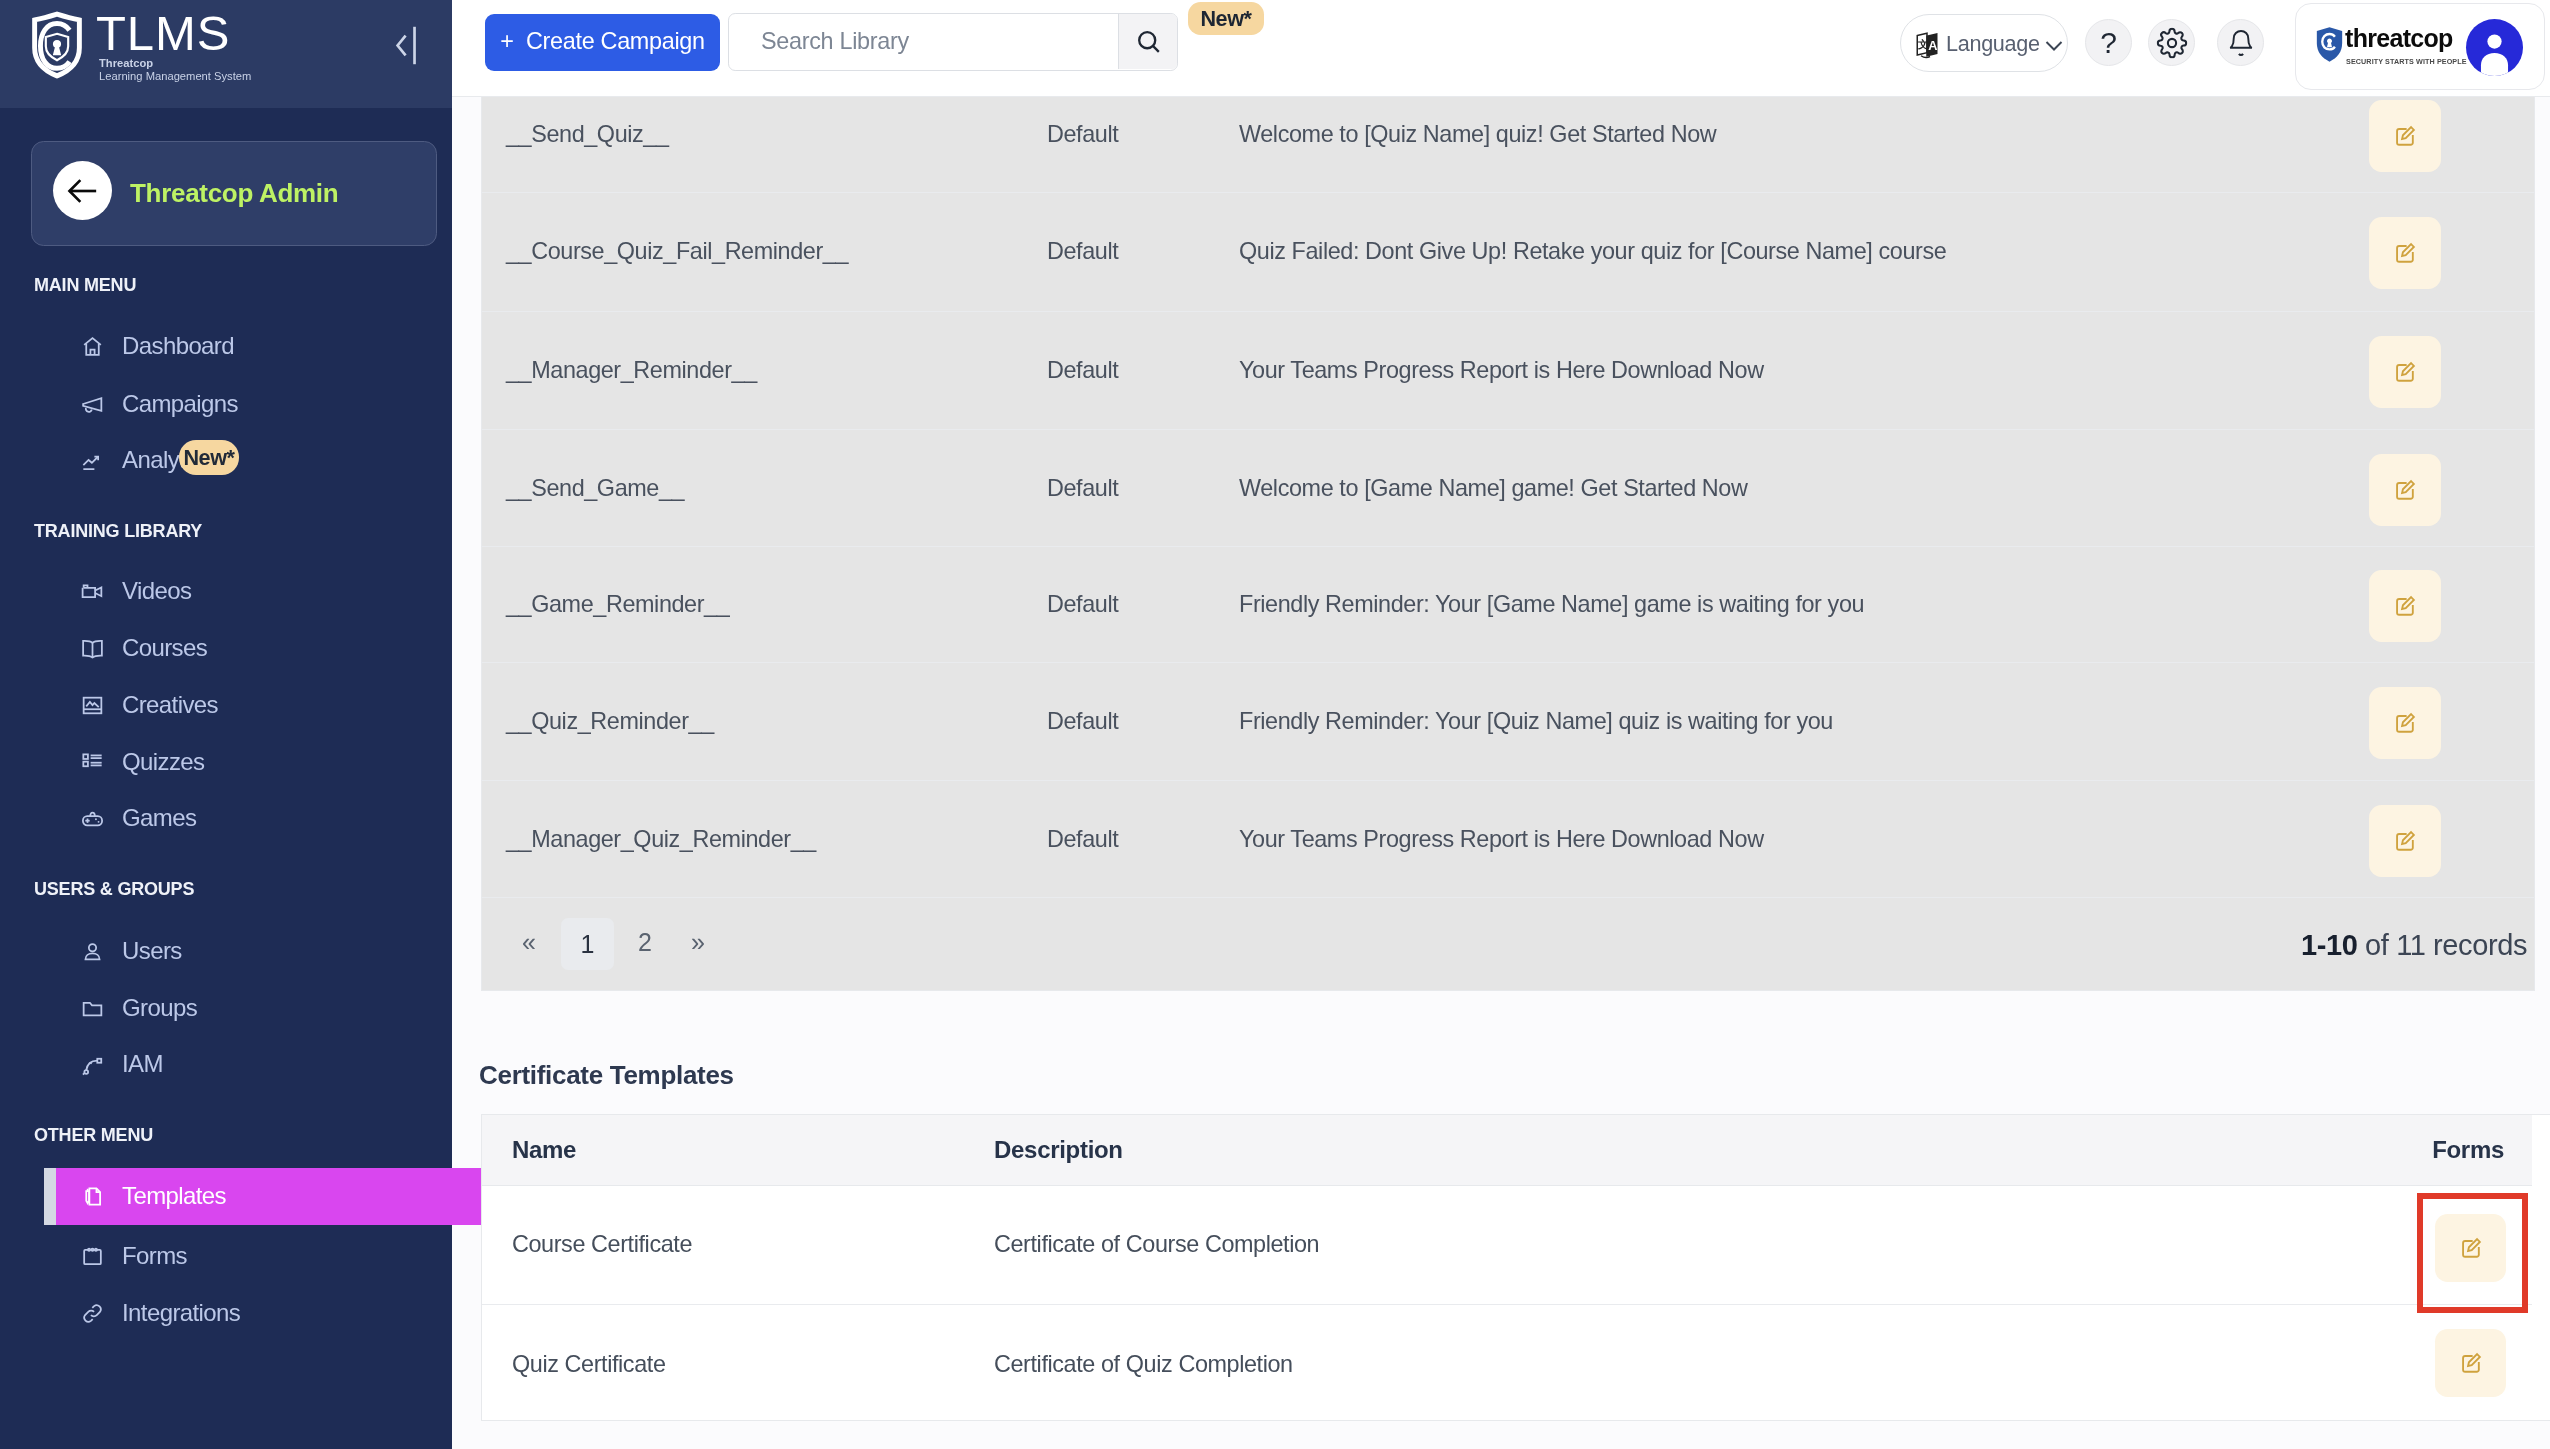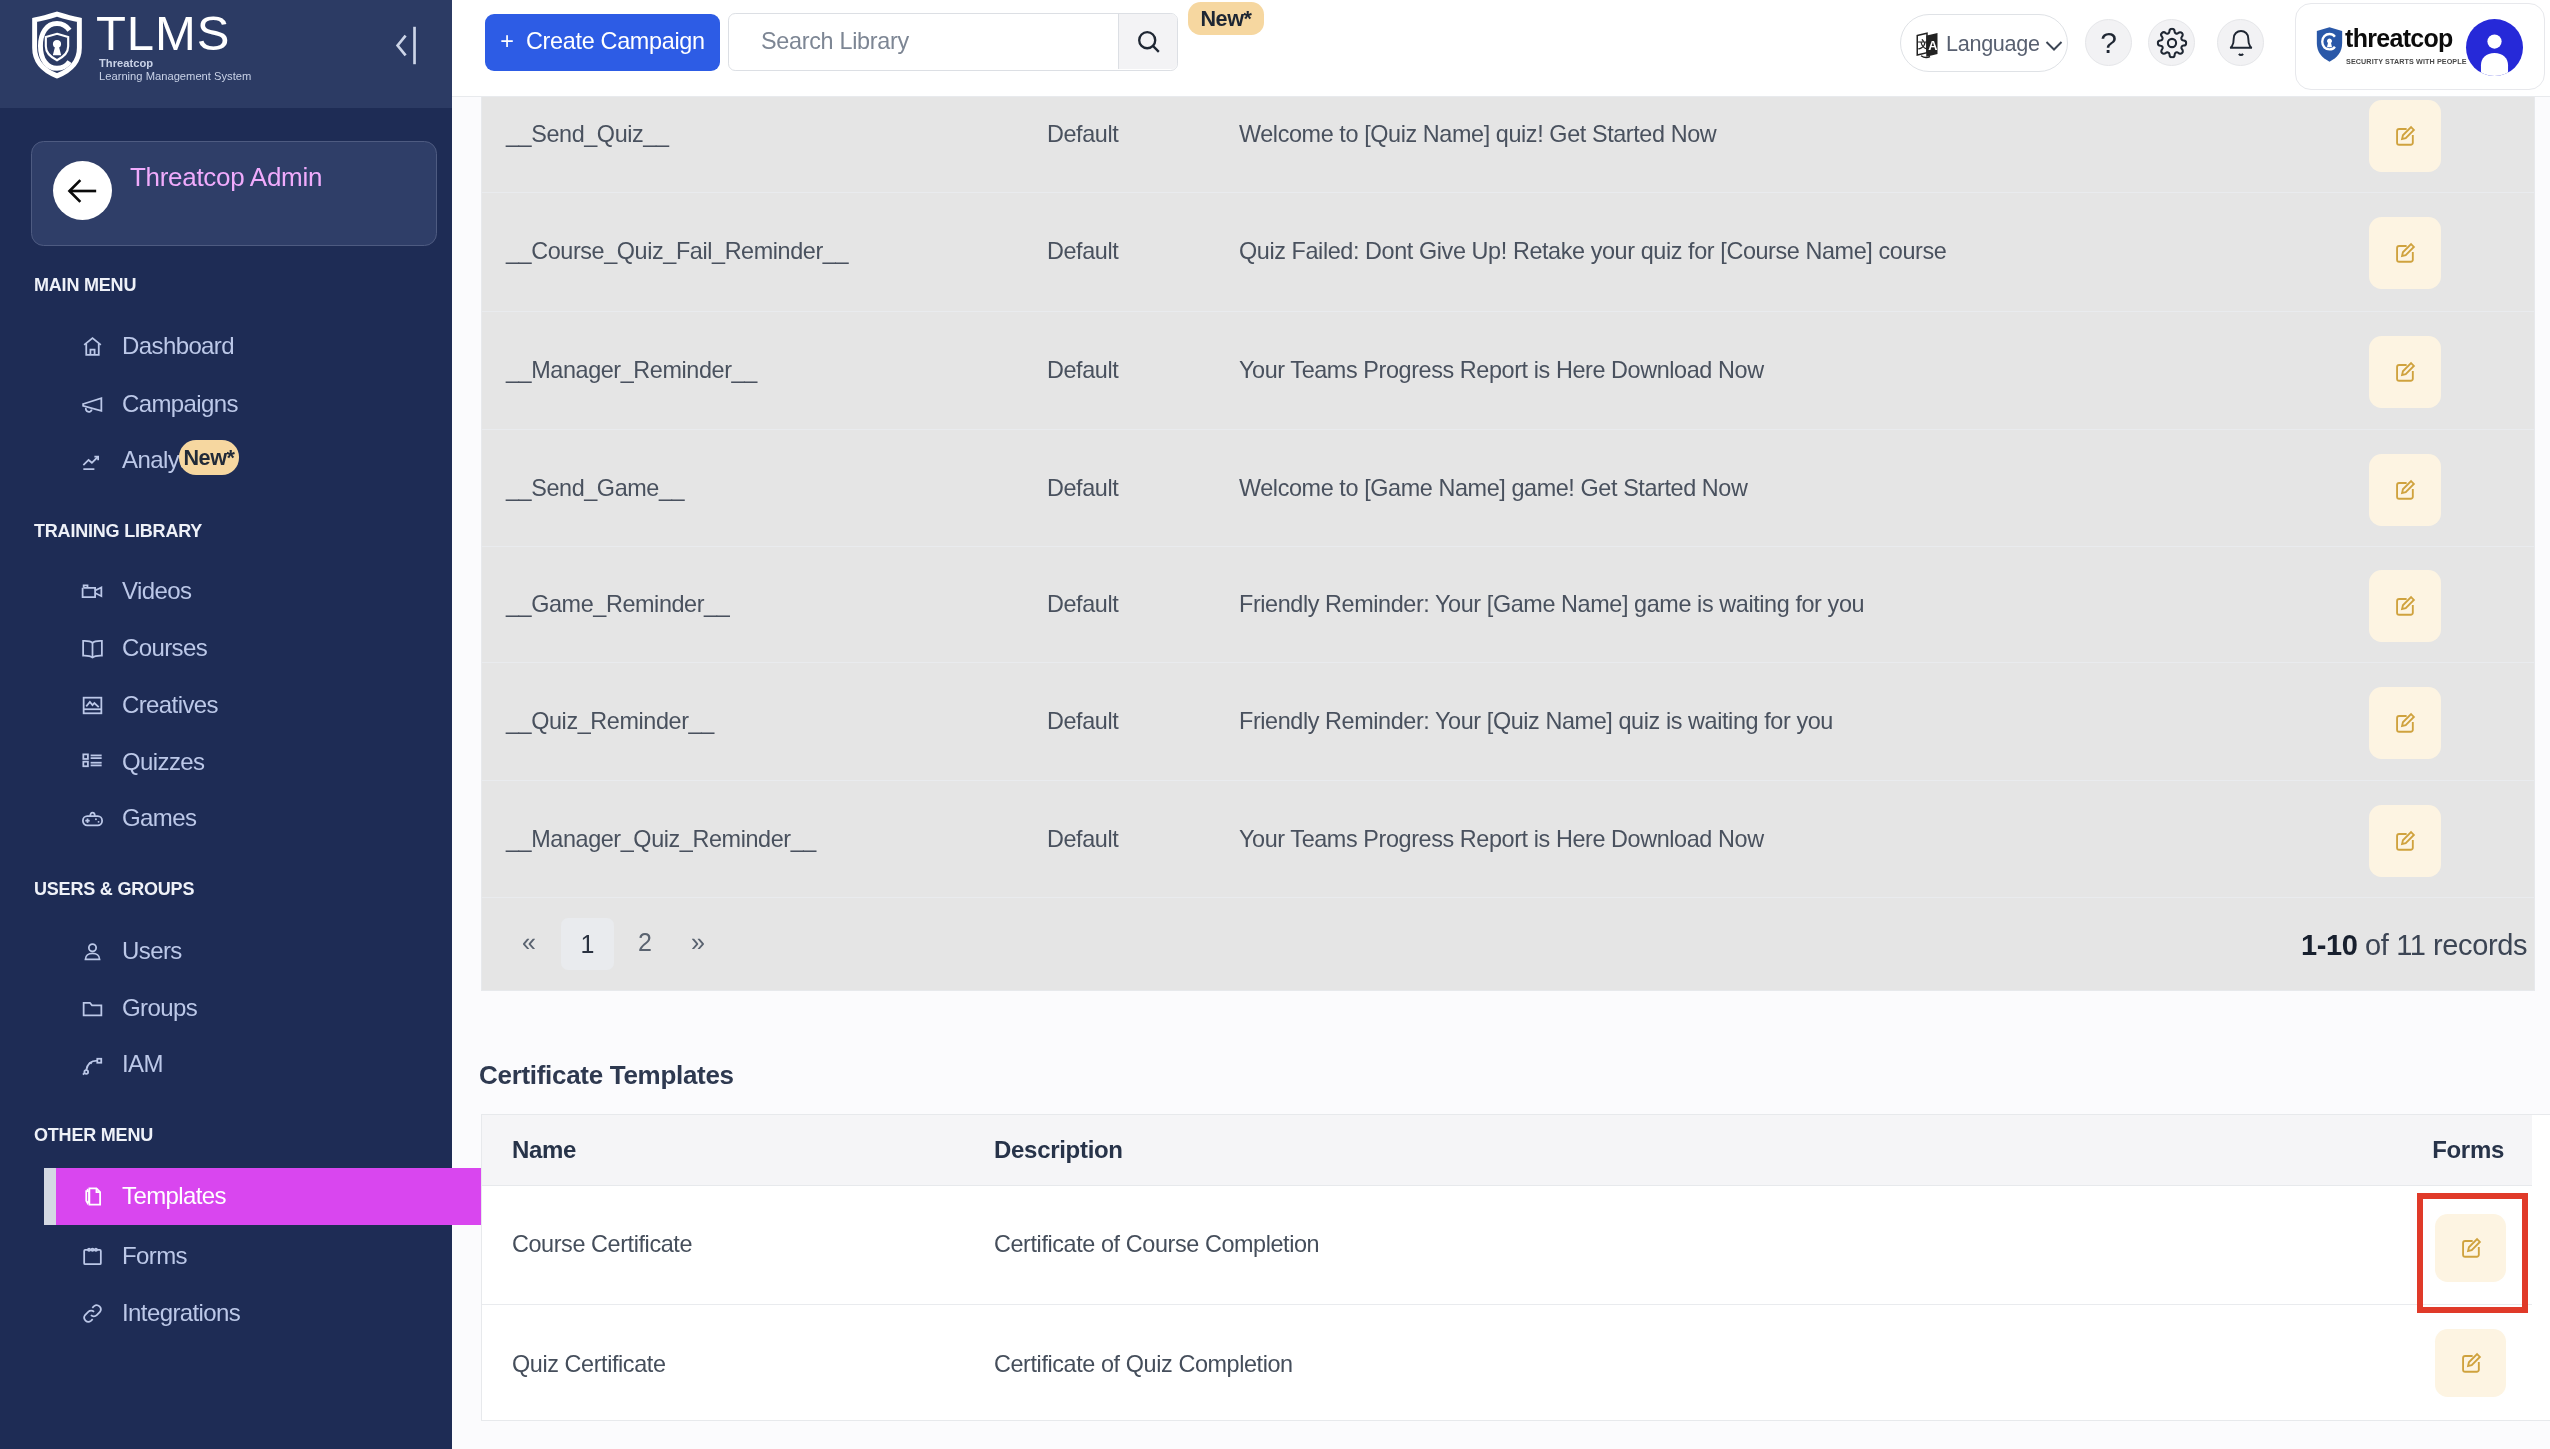--- a/index.html
+++ b/index.html
@@ -6,21 +6,21 @@
 html,body { width:2550px; height:1449px; font-family:"Liberation Sans", sans-serif; background:#fbfbfd; overflow:hidden; }
 .abs { position:absolute; }
 
 #sidebar { position:absolute; left:0; top:0; width:452px; height:1449px; background:#1e2c55; }
 #sbhead { position:absolute; left:0; top:0; width:452px; height:108px; background:#2c3b64; }
 #tlms { position:absolute; left:96px; top:5.4px; font-size:49px; font-weight:400; color:#ffffff; letter-spacing:0.9px;}
 #tlmssub { position:absolute; left:99px; top:57px; font-size:11.2px; line-height:12.6px; color:#c9d2e7; }
 #collapse { position:absolute; left:393px; top:25px; width:27px; height:41px; }
 #adminbox { position:absolute; left:31px; top:141px; width:406px; height:105px; background:#2f3e68; border:1.8px solid #4e5b81; border-radius:12.6px; }
 #admincircle { position:absolute; left:20.7px; top:19px; width:59px; height:59px; border-radius:50%; background:#ffffff; }
-#adminbox span { position:absolute; left:98px; top:20px; font-size:26px; letter-spacing:-0.3px; color:#f0abfc; }
+#adminbox span { position:absolute; left:98px; top:36px; font-size:26px; letter-spacing:-0.3px; color:#bef264;font-weight:bold; }
 .sec { position:absolute; left:34px; font-size:18px; font-weight:700; color:#eef1f8; letter-spacing:-0.2px; }
 .mi { position:absolute; left:0; width:452px; height:57px;margin-left:44px; }
 .mi svg { position:absolute; left:36px; top:50%; margin-top:-12.6px; width:25px; height:25px; color:#bcc8e8; }
 .mi span { position:absolute; left:78px; top:50%; margin-top:-14.4px; font-size:24px; letter-spacing:-0.6px; color:#bcc8e8; }
 .mi.sel { background:#d946ef; }
 .mi.sel span { color:#ffffff; }
 .mi.sel svg { color:#ffffff; }
 .mi.sel::before { content:""; position:absolute; left:0; top:0; width:11.7px; height:57px; background:#d4d9e3; }
 #newbadge { position:absolute; left:179px; top:440px; width:60px; height:35px; background:#f6d7a0; border-radius:17px; text-align:center; line-height:35px; font-size:21.6px; font-weight:700; letter-spacing:-0.4px; color:#212a38; }
 

